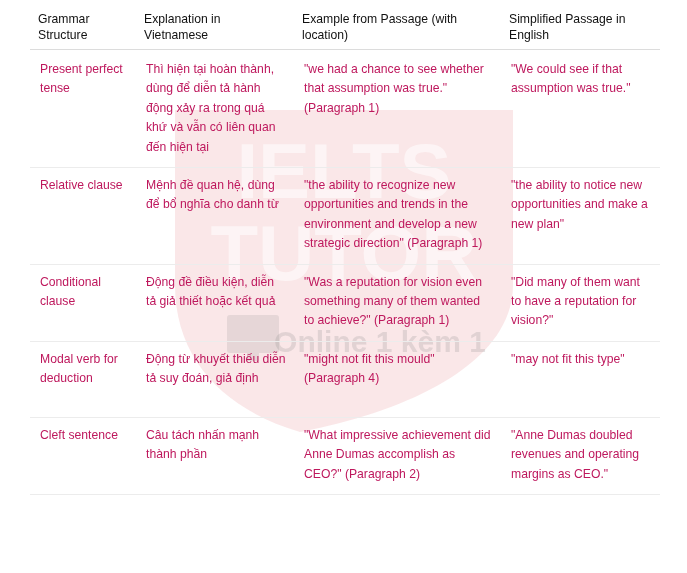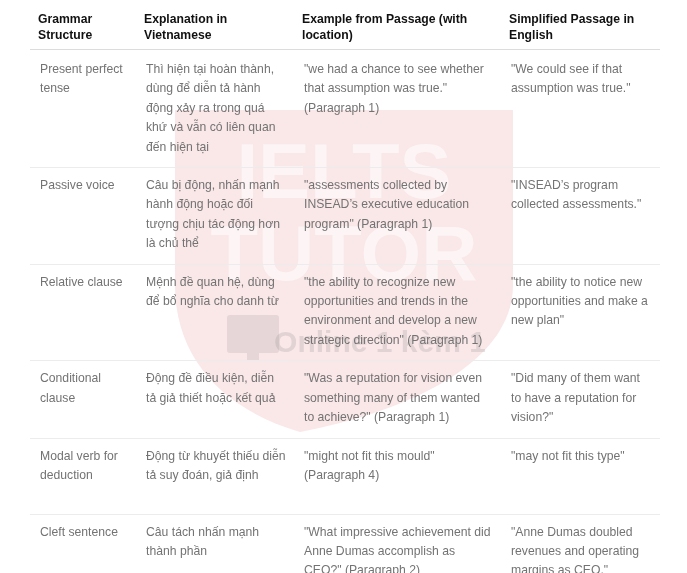--- a/index.html
+++ b/index.html
@@ -37,34 +37,34 @@
       width: 630px;
       table-layout: fixed;
       font-size: 12.2px;
     }
     col.c1 { width: 106px; }
     col.c2 { width: 158px; }
     col.c3 { width: 207px; }
     col.c4 { width: 159px; }
     th {
       text-align: left;
-      font-weight: bold;
+      font-weight: normal;
       font-size: 12.2px;
       line-height: 16px;
       padding: 11px 8px 6px 8px;
       vertical-align: top;
       color: #111;
       border-bottom: 1px solid #dcdcdc;
     }
     td {
       vertical-align: top;
       line-height: 19.4px;
       padding: 8px 8px 10px 10px;
       border-bottom: 1px solid #ececec;
-      color: #737373;
+      color: #be185d;
     }
     td.c1, th.c1 { padding-left: 10px; }
     th.c1 { padding-left: 8px; }
     tr.r0 td { height: 97px; padding-top: 10px; }
     tr.r1 td { height: 77px; }
     tr.r2 td { height: 77px; margin-top: 13px; }
     tr.r3 td { height: 57px; }
     tr.r4 td { height: 57px; }
     tr.r5 td { height: 57px; }
   </style>
@@ -98,26 +98,20 @@
         <th class="c4">Simplified Passage in English</th>
       </tr>
     </thead>
     <tbody>
       <tr class="r0">
         <td class="c1">Present perfect tense</td>
         <td class="c2">Thì hiện tại hoàn thành, dùng để diễn tả hành động xảy ra trong quá khứ và vẫn có liên quan đến hiện tại</td>
         <td class="c3">"we had a chance to see whether that assumption was true." (Paragraph 1)</td>
         <td class="c4">"We could see if that assumption was true."</td>
       </tr>
-      <tr class="r1">
-        <td class="c1">Passive voice</td>
-        <td class="c2">Câu bị động, nhấn mạnh hành động hoặc đối tượng chịu tác động hơn là chủ thể</td>
-        <td class="c3">"assessments collected by INSEAD’s executive education program" (Paragraph 1)</td>
-        <td class="c4">"INSEAD’s program collected assessments."</td>
-      </tr>
       <tr class="r2">
         <td class="c1">Relative clause</td>
         <td class="c2">Mệnh đề quan hệ, dùng để bổ nghĩa cho danh từ</td>
         <td class="c3">"the ability to recognize new opportunities and trends in the environment and develop a new strategic direction" (Paragraph 1)</td>
         <td class="c4">"the ability to notice new opportunities and make a new plan"</td>
       </tr>
       <tr class="r3">
         <td class="c1">Conditional clause</td>
         <td class="c2">Động đề điều kiện, diễn tả giả thiết hoặc kết quả</td>
         <td class="c3">"Was a reputation for vision even something many of them wanted to achieve?" (Paragraph 1)</td>

